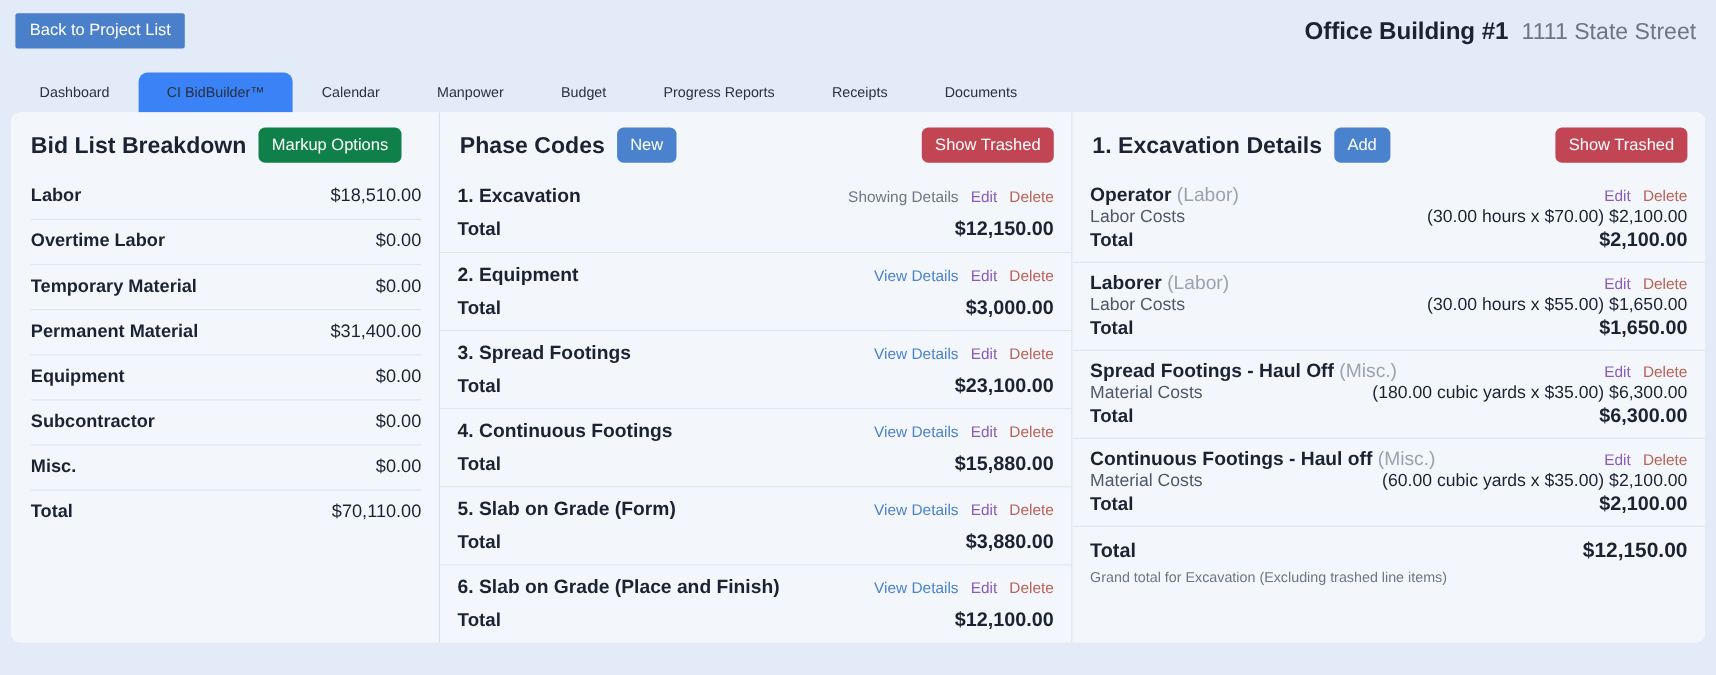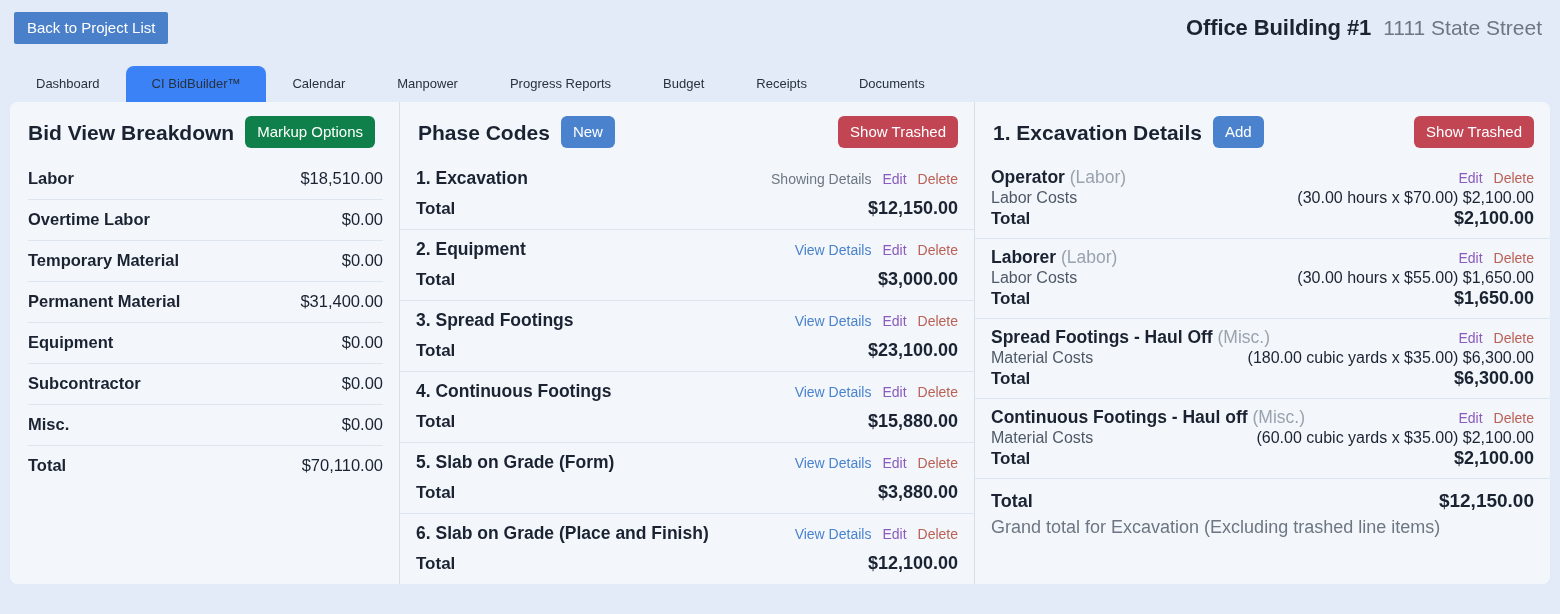--- a/index.html
+++ b/index.html
@@ -244,21 +244,21 @@
   }
   .grand-row {
     display: flex;
     align-items: baseline;
     justify-content: space-between;
   }
   .grand-label { font-size: 18px; font-weight: bold; color: #1b2332; }
   .grand-value { font-size: 19px; font-weight: bold; color: #1b2332; }
   .grand-note {
     margin-top: 5px;
-    font-size: 18px;
+    font-size: 13px;
     color: #6d7682;
   }
 </style>
 </head>
 <body>
 
 <div class="page">
 
   <div class="topbar">
     <button class="back-btn">Back to Project List</button>
@@ -266,31 +266,31 @@
       <span class="project-name">Office Building #1</span>
       <span class="project-address">1111 State Street</span>
     </div>
   </div>
 
   <div class="tabbar" id="tabbar">
       <div class="tab"><span>Dashboard</span></div>
       <div class="tab active"><span>CI BidBuilder™</span></div>
       <div class="tab"><span>Calendar</span></div>
       <div class="tab"><span>Manpower</span></div>
+      <div class="tab"><span>Budget</span></div>
       <div class="tab"><span>Progress Reports</span></div>
-      <div class="tab"><span>Budget</span></div>
       <div class="tab"><span>Receipts</span></div>
       <div class="tab"><span>Documents</span></div>
     </div>
 
   <div class="panels">
 
     <div class="panel panel-left">
       <div class="panel-head">
-        <span class="panel-title">Bid View Breakdown</span>
+        <span class="panel-title">Bid List Breakdown</span>
         <button class="btn btn-green">Markup Options</button>
       </div>
       <div class="cost-list" id="cost-list">
           <div class="cost-row">
             <span class="cost-label">Labor</span>
             <span class="cost-value">$18,510.00</span>
           </div>
           <div class="cost-row">
             <span class="cost-label">Overtime Labor</span>
             <span class="cost-value">$0.00</span>

